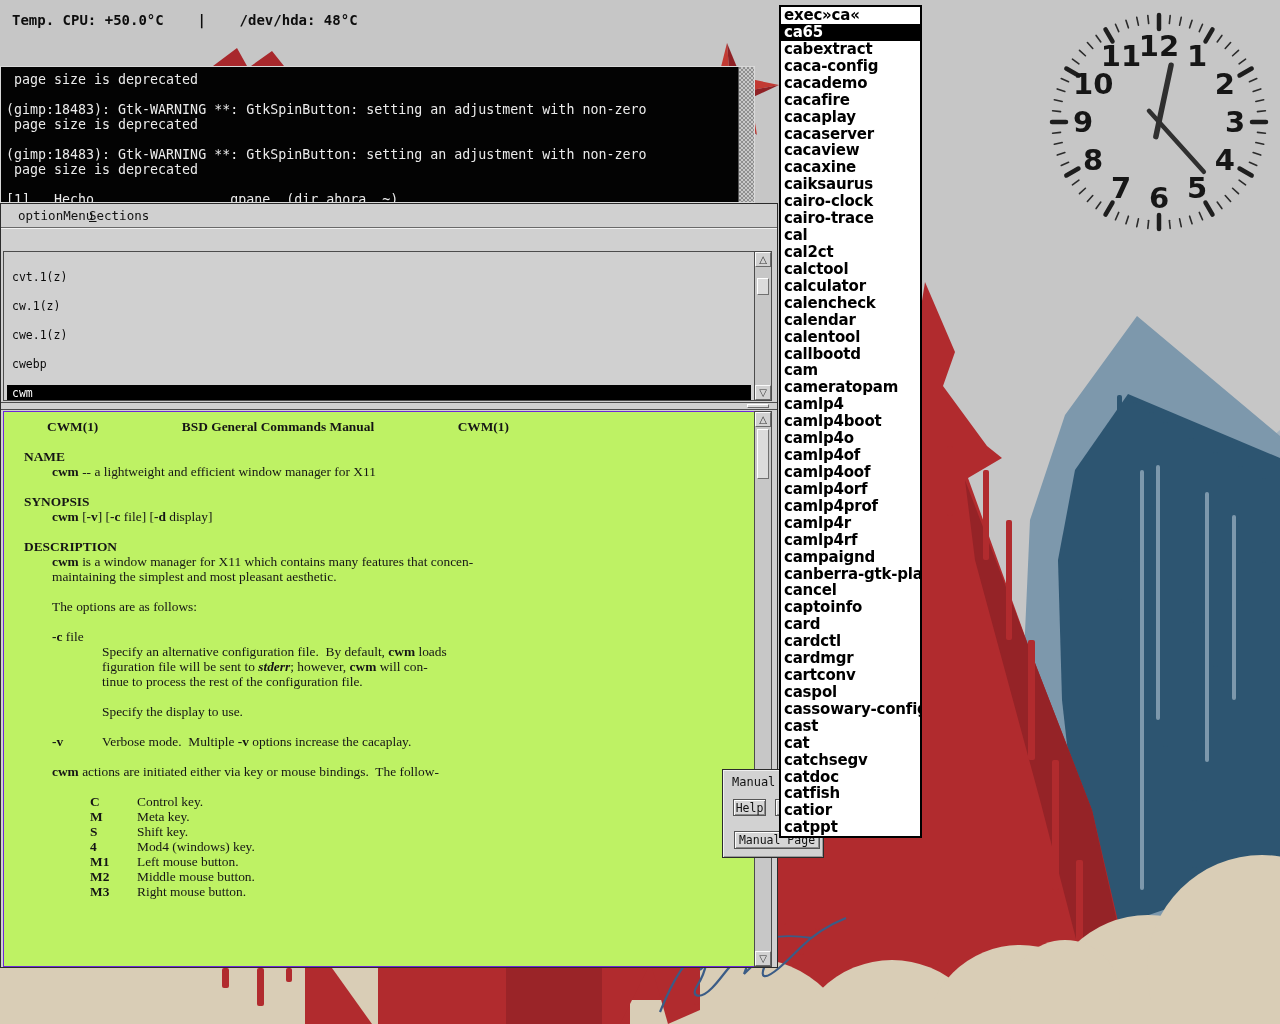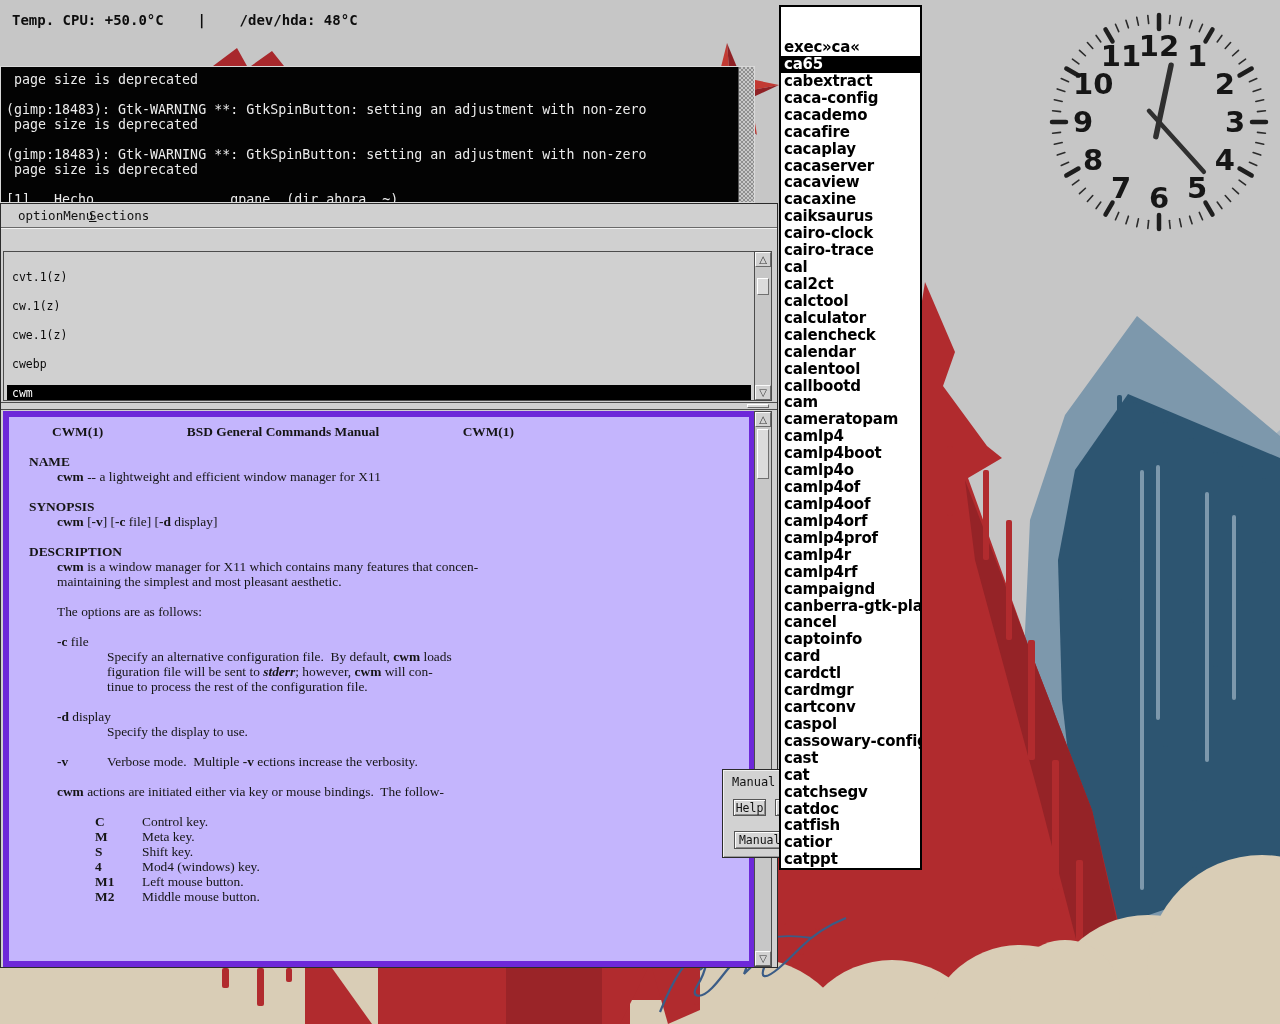--- a/index.html
+++ b/index.html
@@ -56,21 +56,21 @@
     border-top:1px solid #fff;border-left:1px solid #fff;
     border-bottom:1px solid #707070;border-right:1px solid #707070;}
   #dir-thumb{top:26px;height:17px;}
   #man-thumb{top:17px;height:50px;}
   #xman-sash{position:absolute;left:0;top:198px;width:100%;height:8px;
     border-top:1px solid #4c4c4c;border-bottom:1px solid #4c4c4c;background:#d0d0d0;}
   #sash-grip{position:absolute;right:8px;top:1px;width:22px;height:4px;background:#dadada;
     border-top:1px solid #fff;border-left:1px solid #fff;
     border-bottom:1px solid #6a6a6a;border-right:1px solid #6a6a6a;}
   #man-pane{position:absolute;left:2px;top:207px;width:752px;height:556px;
-    border:6px solid #6d28d9;background:#c4b5fd;overflow:hidden;}
+    border:1px solid #6d28d9;background:#bef264;overflow:hidden;}
   #man-content{position:absolute;left:0;top:7px;width:100%;
     font:13.4px/15px "Liberation Serif","DejaVu Serif",serif;color:#151515;}
   .man-line{height:15px;white-space:pre;}
   .man-line .b{font-weight:bold;}
   .man-line .i{}
   .man-line .bi{font-weight:bold;font-style:italic;}
   .man-h{display:flex;justify-content:space-between;margin-left:43px;width:462px;font-weight:bold;}
   .ind-s{padding-left:20px;font-weight:bold;}
   .ind-1{padding-left:48px;}
   .ind-2{padding-left:98px;}
@@ -88,21 +88,21 @@
     font:11.5px "DejaVu Sans Mono",monospace;color:#111;
     display:flex;align-items:center;justify-content:center;padding:0;}
   #help-btn{left:10px;top:29px;width:33px;height:17px;}
   #hidden-btn{left:52px;top:29px;width:46px;height:17px;}
   #manualpage-btn{left:11px;top:61px;width:86px;height:18px;}
 
   
   #exec-menu{position:absolute;left:779px;top:5px;width:143px;z-index:6;
     background:#fff;border:2px solid #000;}
   #exec-menu-header{height:17px;padding-left:3px;
-    font:bold 15px/17px "DejaVu Sans",sans-serif;letter-spacing:-0.2px;color:#000;margin-top:32px;}
+    font:bold 15px/17px "DejaVu Sans",sans-serif;letter-spacing:-0.2px;color:#000;}
   .menu-item{height:16.93px;padding-left:3px;overflow:hidden;
     font:bold 15px/16.9px "DejaVu Sans",sans-serif;letter-spacing:-0.2px;color:#000;
     white-space:nowrap;}
   .menu-item.sel{background:#000;color:#fff;}
 </style>
 </head>
 <body>
 
 <div id="screen">
 
@@ -326,33 +326,33 @@
           <div class="man-line ind-1"><span class="b">cwm</span><span> is a window manager for X11 which contains many features that concen-</span></div>
           <div class="man-line ind-1"><span>maintaining the simplest and most pleasant aesthetic.</span></div>
           <div class="man-line"> </div>
           <div class="man-line ind-1"><span>The options are as follows:</span></div>
           <div class="man-line"> </div>
           <div class="man-line ind-1"><span class="b">-c</span><span> </span><span class="i">file</span></div>
           <div class="man-line ind-2"><span>Specify an alternative configuration file.  By default, </span><span class="b">cwm</span><span> loads</span></div>
           <div class="man-line ind-2"><span>figuration file will be sent to </span><span class="bi">stderr</span><span>; however, </span><span class="b">cwm</span><span> will con-</span></div>
           <div class="man-line ind-2"><span>tinue to process the rest of the configuration file.</span></div>
           <div class="man-line"> </div>
-          <div class="man-line ind-1"><span class="b">-d</span><span> </span><span class="i">display</span></div>
           <div class="man-line ind-2"><span>Specify the display to use.</span></div>
           <div class="man-line"> </div>
-          <div class="man-line ind-1"><span class="kv-key" style="width: 50px;">-v</span><span>Verbose mode.  Multiple </span><span class="b">-v</span><span> ections increase the verbosity.</span></div>
+          <div class="man-line ind-1"><span class="kv-key" style="width: 50px;">-v</span><span>Verbose mode.  Multiple </span><span class="b">-v</span><span> options increase the cacaplay.</span></div>
           <div class="man-line"> </div>
           <div class="man-line ind-1"><span class="b">cwm</span><span> actions are initiated either via key or mouse bindings.  The follow-</span></div>
           <div class="man-line"> </div>
           <div class="man-line ind-3"><span class="kv-key" style="width: 47px;">C</span><span>Control key.</span></div>
           <div class="man-line ind-3"><span class="kv-key" style="width: 47px;">M</span><span>Meta key.</span></div>
           <div class="man-line ind-3"><span class="kv-key" style="width: 47px;">S</span><span>Shift key.</span></div>
           <div class="man-line ind-3"><span class="kv-key" style="width: 47px;">4</span><span>Mod4 (windows) key.</span></div>
           <div class="man-line ind-3"><span class="kv-key" style="width: 47px;">M1</span><span>Left mouse button.</span></div>
           <div class="man-line ind-3"><span class="kv-key" style="width: 47px;">M2</span><span>Middle mouse button.</span></div>
+          <div class="man-line ind-3"><span class="kv-key" style="width: 47px;">M3</span><span>Right mouse button.</span></div>
         </div>
     </div>
     <div id="man-scroll" class="vscroll">
       <div class="sb-btn sb-up">△</div>
       <div id="man-thumb" class="sb-thumb"></div>
       <div class="sb-btn sb-down">▽</div>
     </div>
   </div>
 
   <div id="smallwin">

